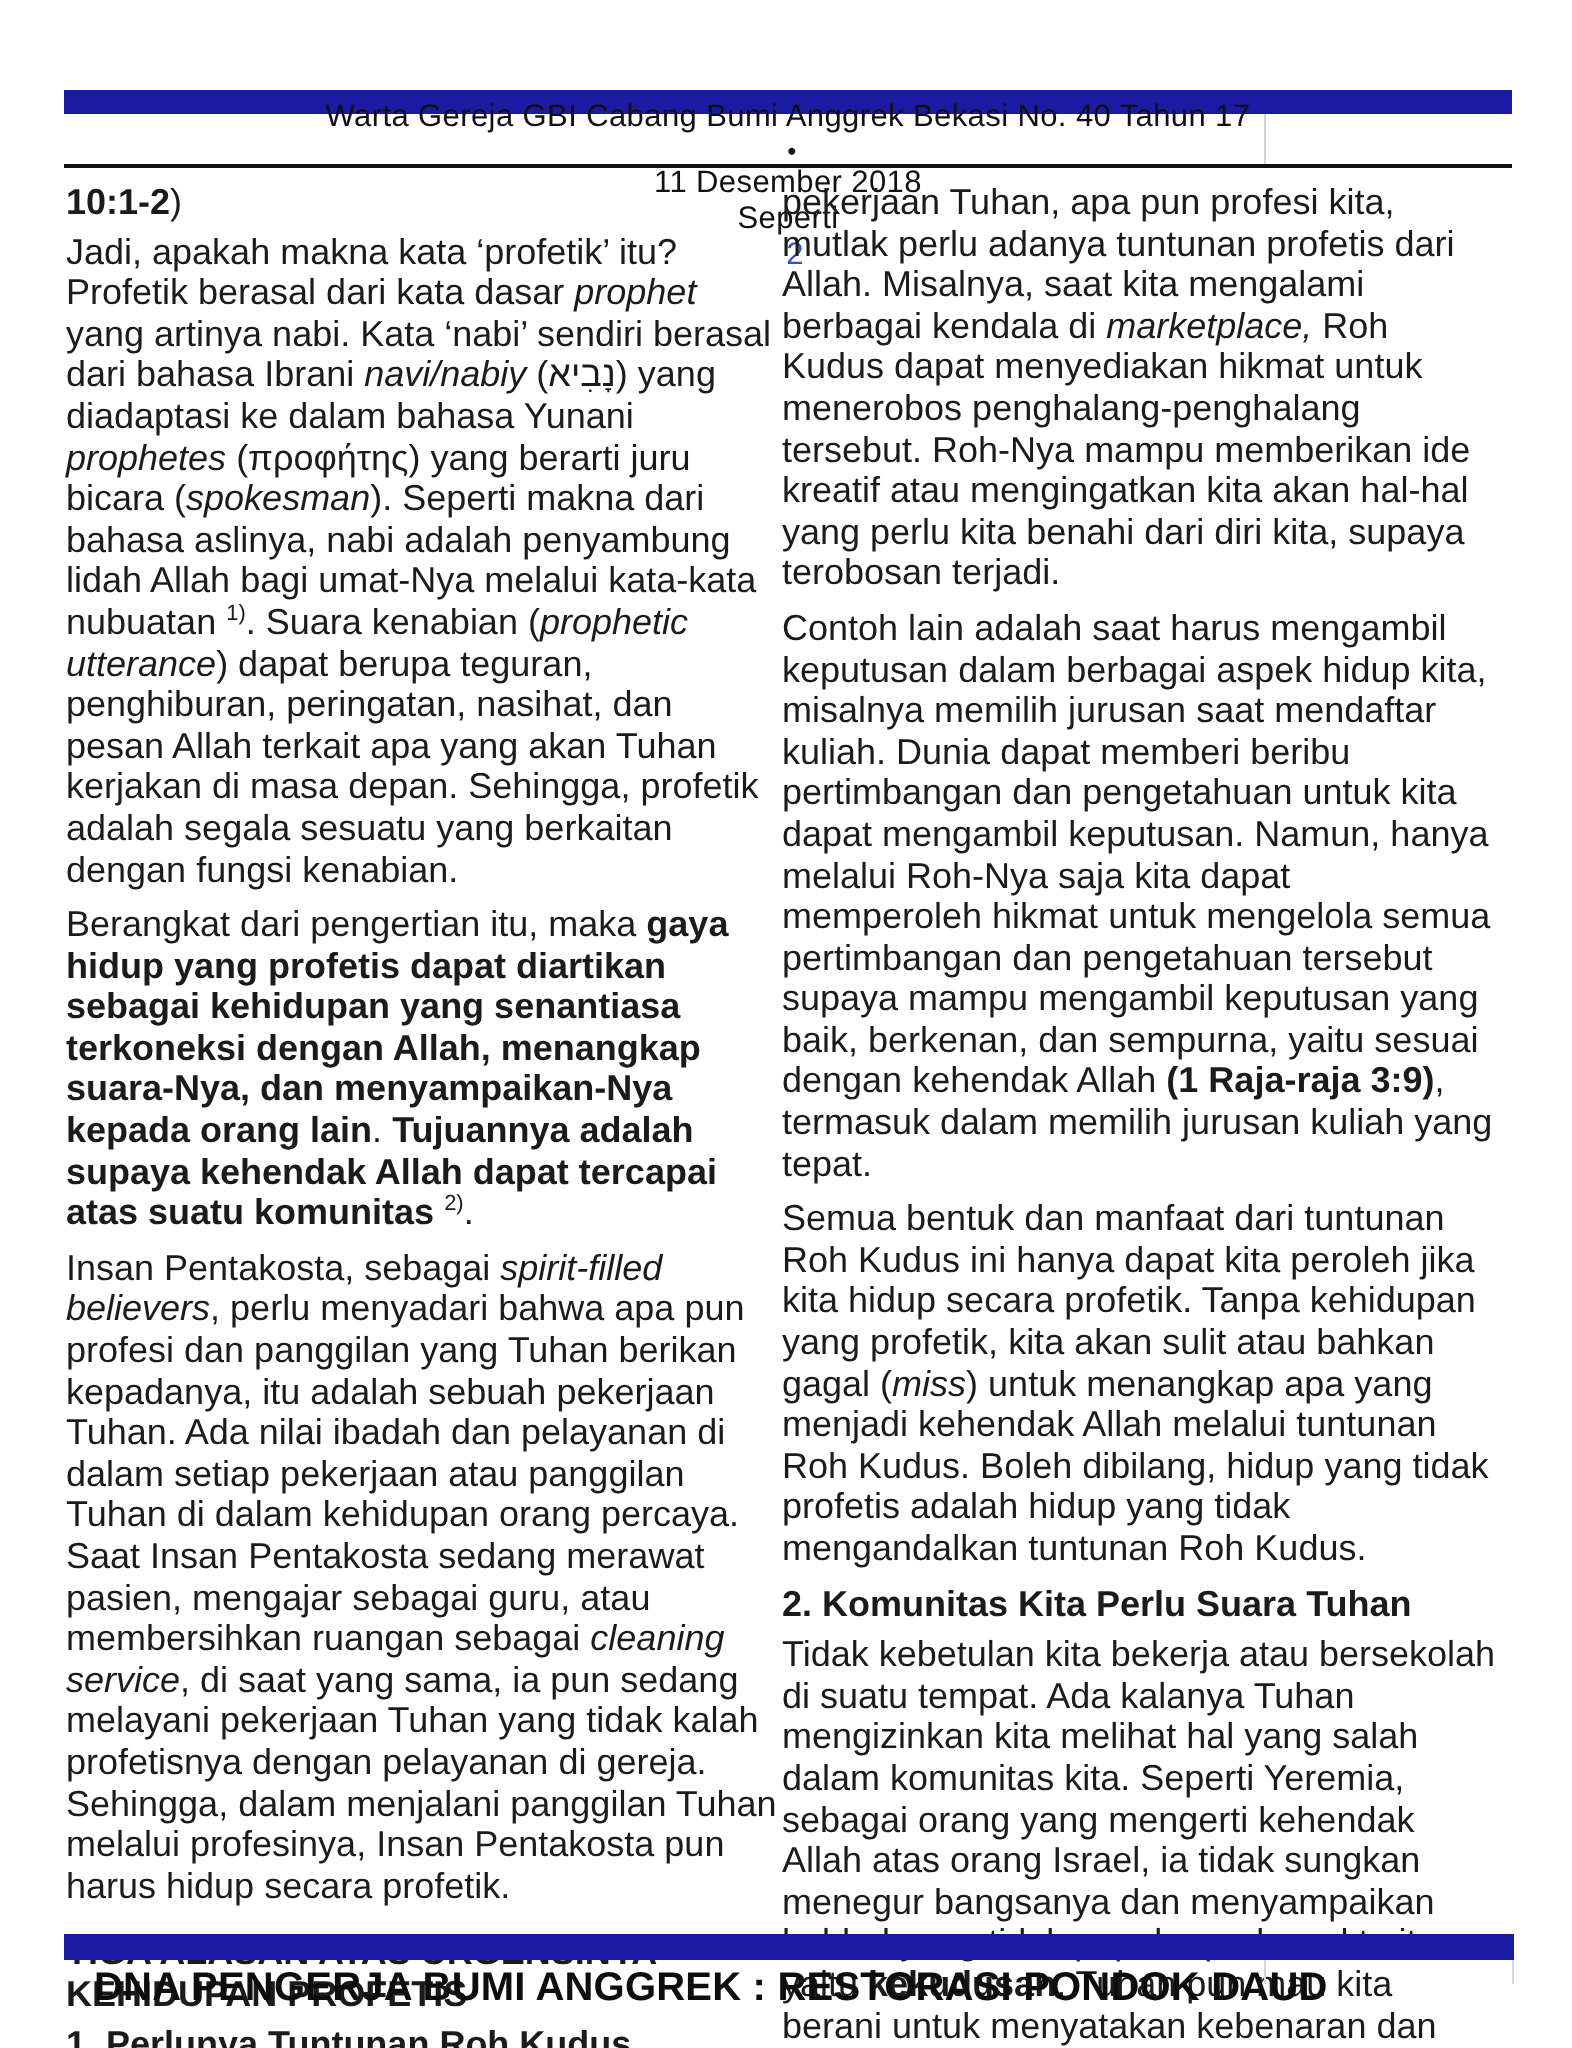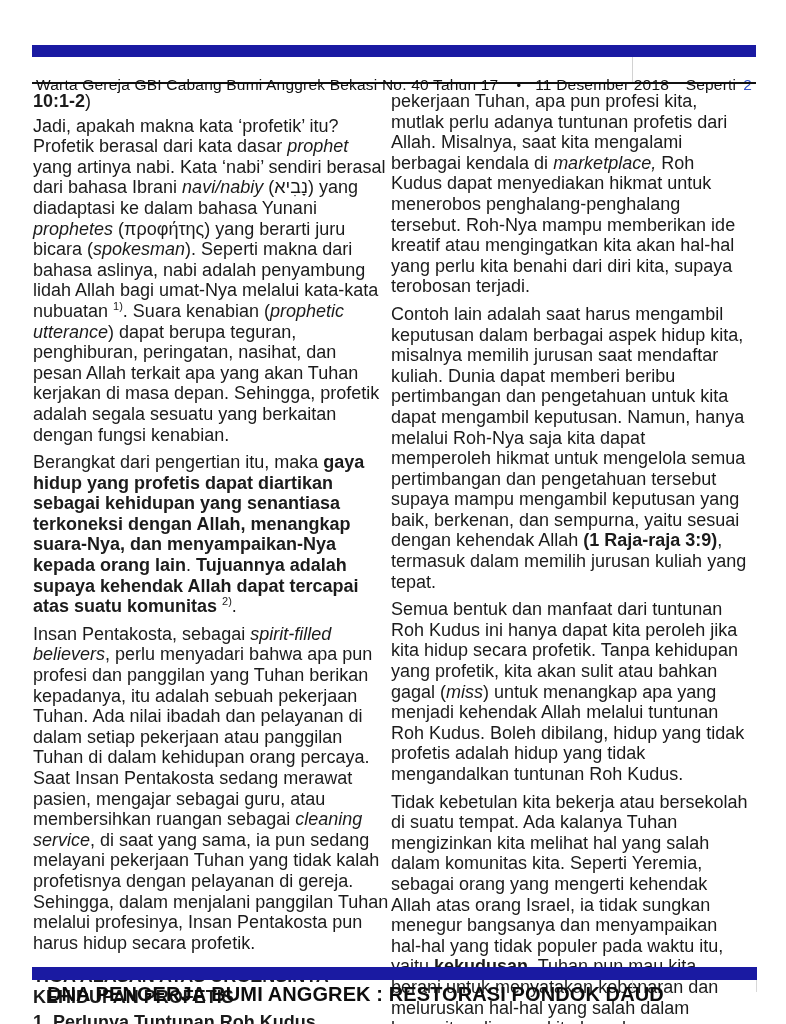--- a/index.html
+++ b/index.html
@@ -9,24 +9,25 @@
     background:#ffffff;
     font-family:"Liberation Sans","DejaVu Sans",sans-serif;
     color:#1b1b1b;
     overflow:hidden;
   }
   .top-bar{
     position:absolute;left:32px;top:45px;width:724px;height:12px;
     background:#1a1aa2;
   }
   .header-row{
-    position:absolute;left:36px;top:74px;width:716px;height:22px;
+    position:absolute;left:36px;top:50px;width:716px;height:22px;
     display:flex;align-items:center;
     font-size:15.5px;letter-spacing:0.2px;color:#111;
     white-space:nowrap;
+    flex-direction:column;
   }
   .header-row .bullet{margin:0 14px 0 18px;font-size:13px;}
   .header-row .spacer{flex:1;}
   .header-row .page-num{color:#2e4fc8;margin-left:7px;}
   .header-rule{
     position:absolute;left:32px;top:82px;width:724px;height:2px;background:#111;
   }
   .cell-divider-header{
     position:absolute;left:632px;top:57px;width:1px;height:25px;background:#d2d2d2;
   }
@@ -85,20 +86,21 @@
         <div class="block para"><span class="n">Jadi, apakah makna kata ‘profetik’ itu? Profetik berasal dari kata dasar </span><span class="it">prophet</span><span class="n"> yang artinya nabi. Kata ‘nabi’ sendiri berasal dari bahasa Ibrani </span><span class="it">navi/nabiy</span><span class="n"> (נָבִיא) yang diadaptasi ke dalam bahasa Yunani </span><span class="it">prophetes</span><span class="n"> (προφήτης) yang berarti juru bicara (</span><span class="it">spokesman</span><span class="n">). Seperti makna dari bahasa aslinya, nabi adalah penyambung lidah Allah bagi umat-Nya melalui kata-kata nubuatan </span><sup class="sp">1)</sup><span class="n">. Suara kenabian (</span><span class="it">prophetic utterance</span><span class="n">) dapat berupa teguran, penghiburan, peringatan, nasihat, dan pesan Allah terkait apa yang akan Tuhan kerjakan di masa depan.  Sehingga, profetik adalah segala sesuatu yang berkaitan dengan fungsi kenabian.</span></div>
         <div class="block para"><span class="n">Berangkat dari pengertian itu, maka </span><span class="bd">gaya hidup yang profetis dapat diartikan sebagai kehidupan yang senantiasa terkoneksi dengan Allah, menangkap suara-Nya, dan menyampaikan-Nya kepada orang lain</span><span class="n">. </span><span class="bd">Tujuannya adalah supaya kehendak Allah dapat tercapai atas suatu komunitas </span><sup class="sp">2)</sup><span class="n">.</span></div>
         <div class="block para"><span class="n">Insan Pentakosta, sebagai </span><span class="it">spirit-filled believers</span><span class="n">, perlu menyadari bahwa apa pun profesi dan panggilan yang Tuhan berikan kepadanya, itu adalah sebuah pekerjaan Tuhan. Ada nilai ibadah dan pelayanan di dalam setiap pekerjaan atau panggilan Tuhan di dalam kehidupan orang percaya. Saat Insan Pentakosta sedang merawat pasien, mengajar sebagai guru, atau membersihkan ruangan sebagai </span><span class="it">cleaning service</span><span class="n">, di saat yang sama, ia pun sedang melayani pekerjaan Tuhan yang tidak kalah profetisnya dengan pelayanan di gereja. Sehingga, dalam menjalani panggilan Tuhan melalui profesinya, Insan Pentakosta pun harus hidup secara profetik.</span></div>
         <div class="block heading"><span class="bd">TIGA ALASAN ATAS URGENSINYA KEHIDUPAN PROFETIS</span></div>
         <div class="block subheading"><span class="bd">1. Perlunya Tuntunan Roh Kudus</span></div>
       </div>
     <div class="col right">
         <div class="block para"><span class="n">pekerjaan Tuhan, apa pun profesi kita, mutlak perlu adanya tuntunan profetis dari Allah. Misalnya, saat kita mengalami berbagai kendala di </span><span class="it">marketplace,</span><span class="n"> Roh Kudus dapat menyediakan hikmat untuk menerobos penghalang-penghalang tersebut. Roh-Nya mampu memberikan ide kreatif atau mengingatkan kita akan hal-hal yang perlu kita benahi dari diri kita, supaya terobosan terjadi.</span></div>
         <div class="block para"><span class="n">Contoh lain adalah saat harus mengambil keputusan dalam berbagai aspek hidup kita, misalnya memilih jurusan saat mendaftar kuliah. Dunia dapat memberi beribu pertimbangan dan pengetahuan untuk kita dapat mengambil keputusan. Namun, hanya melalui Roh-Nya saja kita dapat memperoleh hikmat untuk mengelola semua pertimbangan dan pengetahuan tersebut supaya mampu mengambil keputusan yang baik, berkenan, dan sempurna, yaitu sesuai dengan kehendak Allah </span><span class="bd">(1 Raja-raja 3:9)</span><span class="n">, termasuk dalam memilih jurusan kuliah yang tepat.</span></div>
         <div class="block para"><span class="n">Semua bentuk dan manfaat dari tuntunan Roh Kudus ini hanya dapat kita peroleh jika kita hidup secara profetik. Tanpa kehidupan yang profetik, kita akan sulit atau bahkan gagal (</span><span class="it">miss</span><span class="n">) untuk menangkap apa yang menjadi kehendak Allah melalui tuntunan Roh Kudus. Boleh dibilang, hidup yang tidak profetis adalah hidup yang tidak mengandalkan tuntunan Roh Kudus.</span></div>
+        <div class="block subheading"><span class="bd">2. Komunitas Kita Perlu Suara Tuhan</span></div>
         <div class="block para"><span class="n">Tidak kebetulan kita bekerja atau bersekolah di suatu tempat. Ada kalanya Tuhan mengizinkan kita melihat hal yang salah dalam komunitas kita. Seperti Yeremia, sebagai orang yang mengerti kehendak Allah atas orang Israel, ia tidak sungkan menegur bangsanya dan menyampaikan hal-hal yang tidak populer pada waktu itu, yaitu </span><span class="bd">kekudusan</span><span class="n">. Tuhan pun mau kita berani untuk menyatakan kebenaran dan meluruskan hal-hal yang salah dalam komunitas di mana kita berada.</span></div>
       </div>
   </div>
 
   <div class="bottom-bar"></div>
   <div class="cell-divider-footer-a"></div>
   <div class="cell-divider-footer-b"></div>
   <div class="footer-text">DNA PENGERJA BUMI ANGGREK : RESTORASI PONDOK DAUD</div>
 
 </div>

